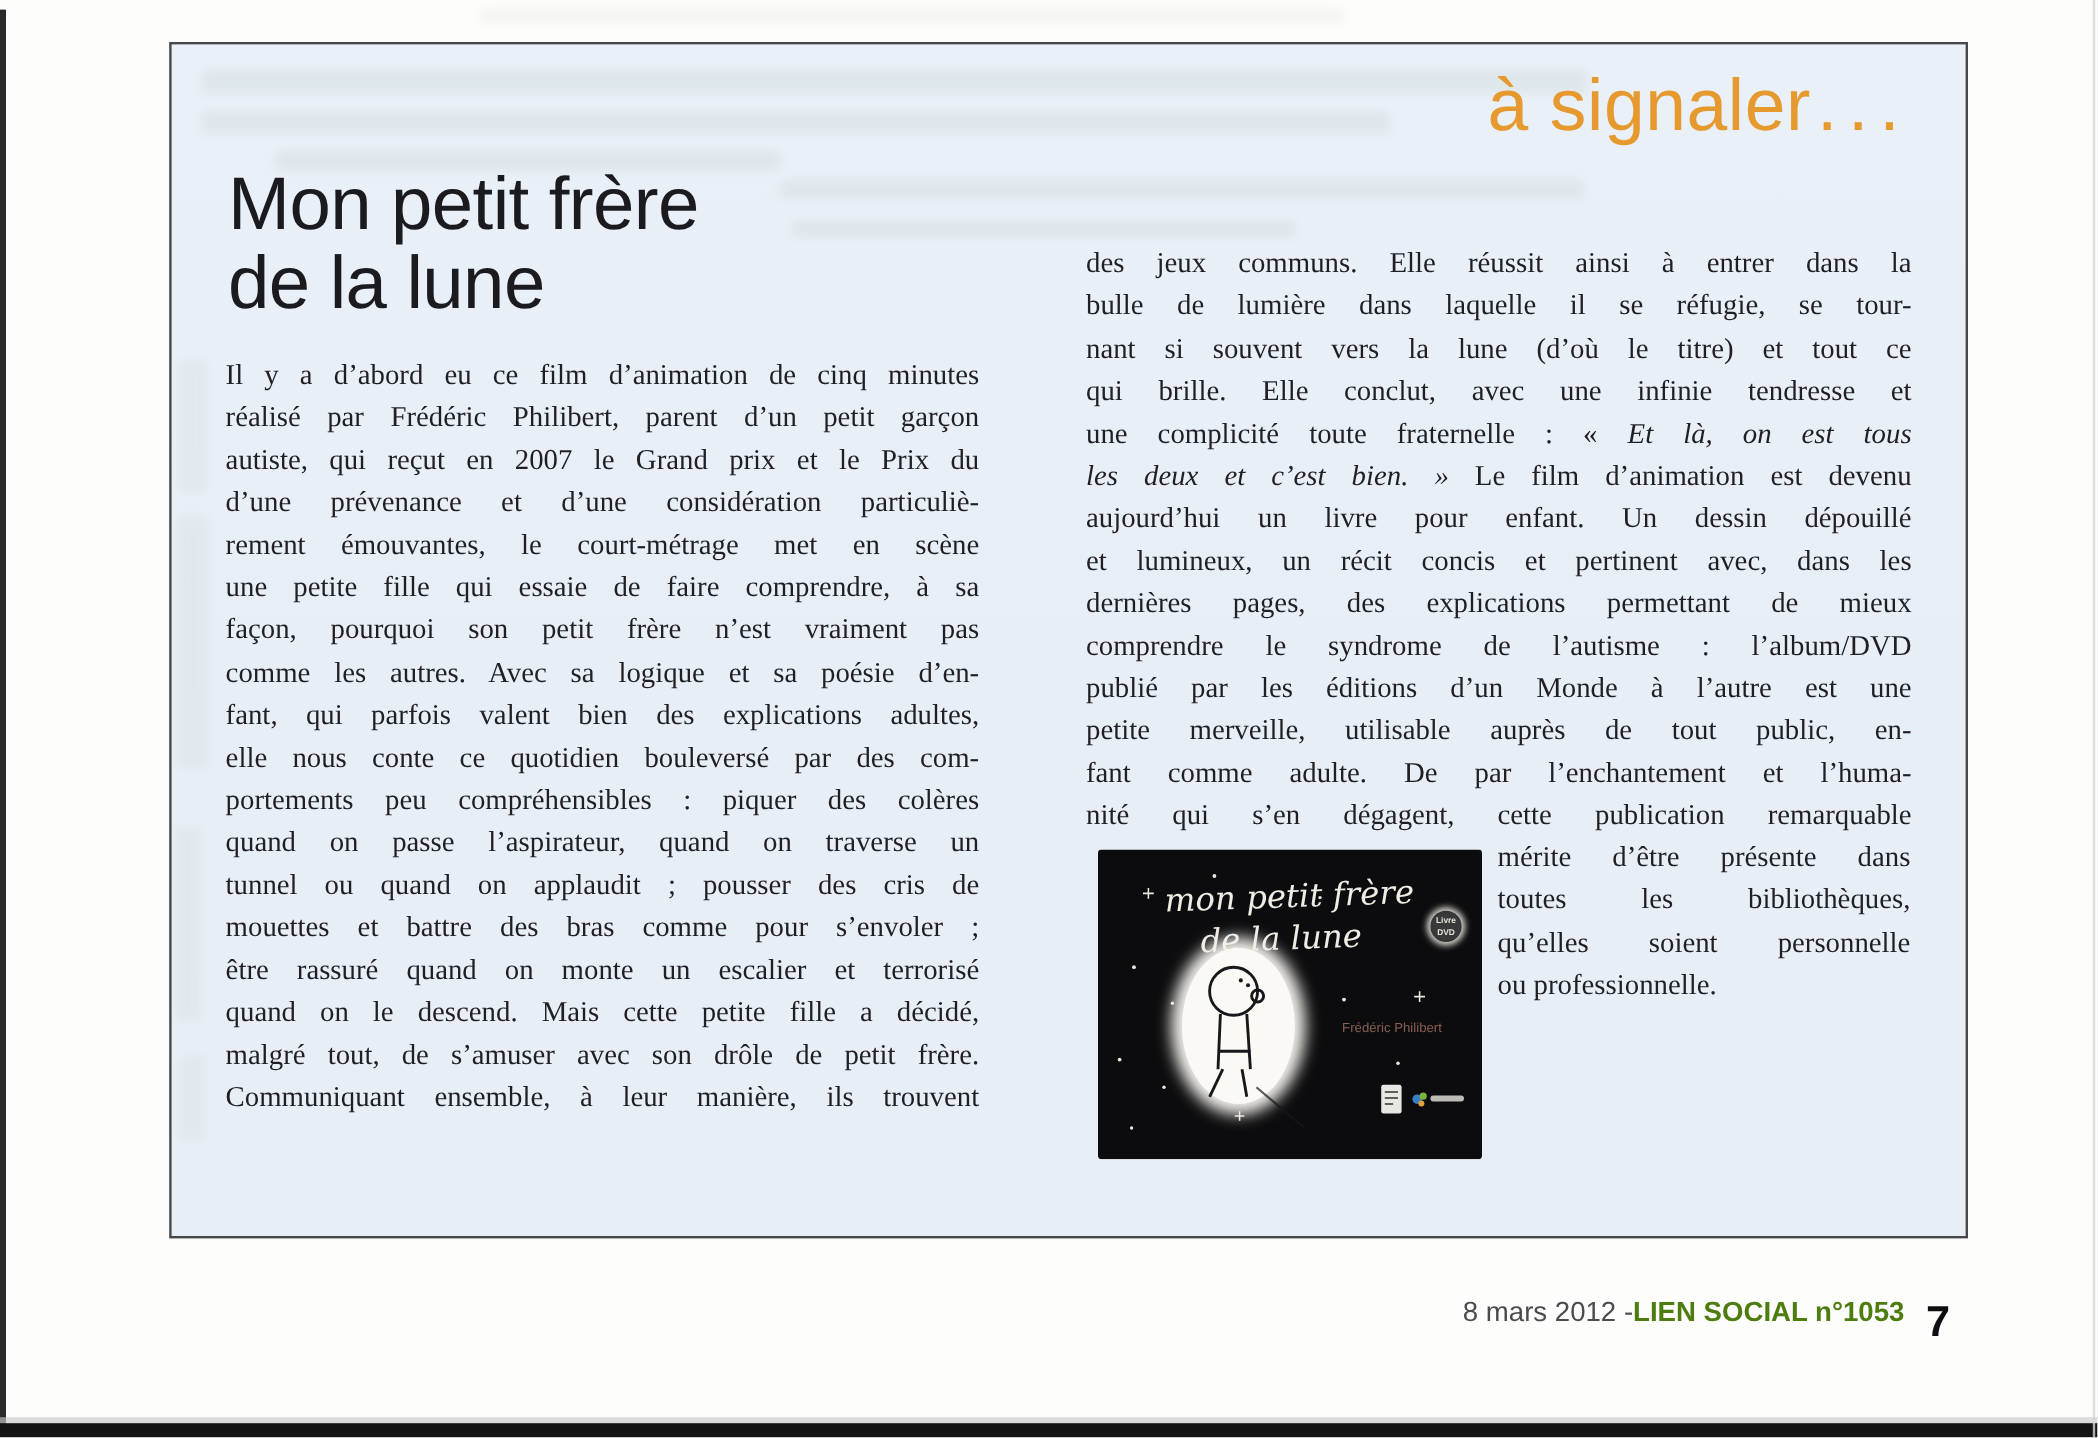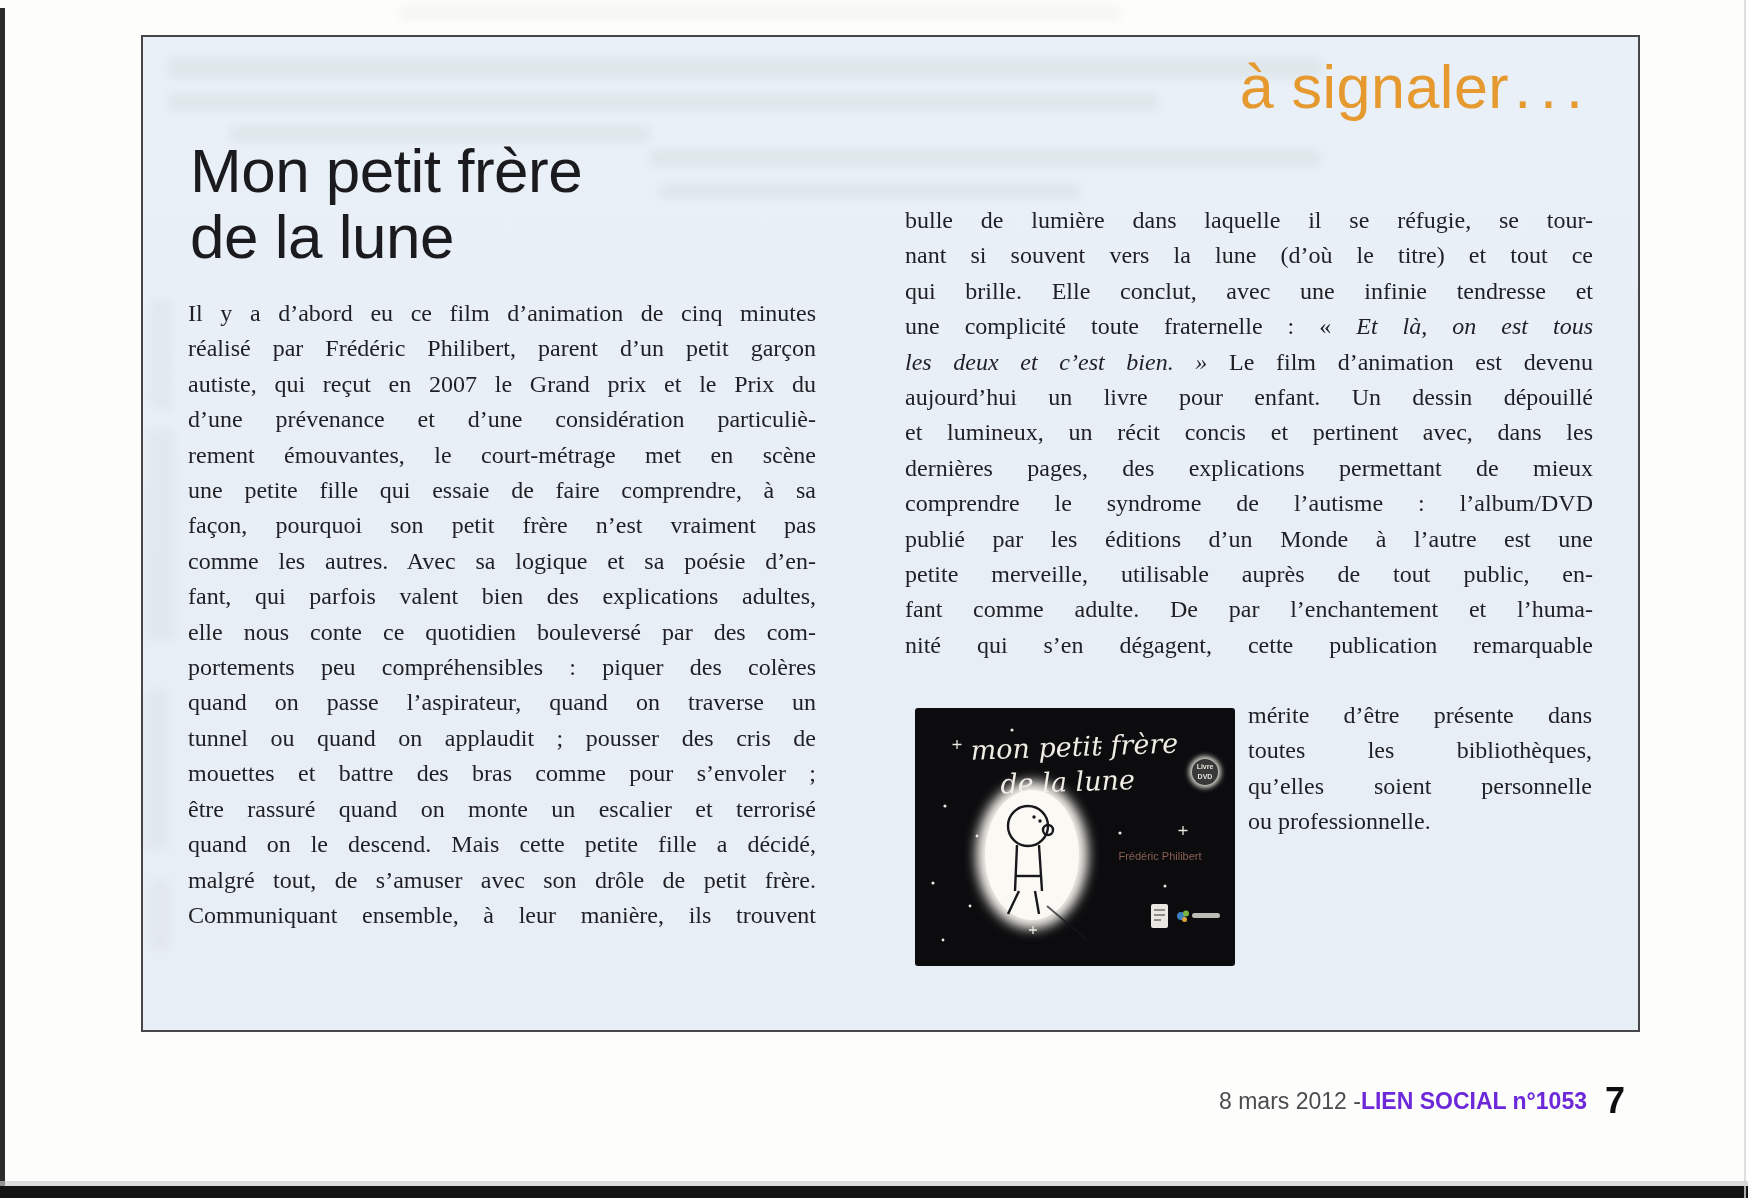--- a/index.html
+++ b/index.html
@@ -32,24 +32,24 @@
   .tline.lastline{text-align-last:left;}
   .tline .ital{font-style:italic;}
   
   .book-cover{position:absolute;left:915px;top:708px;width:320px;height:258px;}
   .book-cover svg{display:block;}
   
   .caption{position:absolute;left:1250px;top:852px;font-family:"Liberation Sans",sans-serif;
     font-size:21px;line-height:30px;color:#26262a;}
   .caption .cap-title{font-style:italic;}
   
-  .footer{position:absolute;top:1080px;right:123px;display:flex;align-items:center;
+  .footer{position:absolute;top:1080px;right:123px;display:flex;align-items:flex-start;
     font-family:"Liberation Sans",sans-serif;}
   .footer .date{font-size:23px;color:#4c4c50;}
-  .footer .mag{font-size:23px;font-weight:bold;color:#6d28d9;}
+  .footer .mag{font-size:23px;font-weight:bold;color:#4d7c0f;}
   .footer .pagenum{font-size:36px;font-weight:bold;color:#0e0e10;margin-left:18px;}
 </style>
 </head>
 <body>
 
 <div class="scan">
 
   <div class="ghost v" style="left:400px;top:6px;width:720px;height:14px;"></div>
 
   <div class="article-box"></div>
@@ -85,20 +85,21 @@
       <div class="tline"><span>portements peu compréhensibles : piquer des colères</span></div>
       <div class="tline"><span>quand on passe l’aspirateur, quand on traverse un</span></div>
       <div class="tline"><span>tunnel ou quand on applaudit ; pousser des cris de</span></div>
       <div class="tline"><span>mouettes et battre des bras comme pour s’envoler ;</span></div>
       <div class="tline"><span>être rassuré quand on monte un escalier et terrorisé</span></div>
       <div class="tline"><span>quand on le descend. Mais cette petite fille a décidé,</span></div>
       <div class="tline"><span>malgré tout, de s’amuser avec son drôle de petit frère.</span></div>
       <div class="tline"><span>Communiquant ensemble, à leur manière, ils trouvent</span></div>
     </div>
   <div class="bodycol col-right">
+      <div class="tline"><span>des jeux communs. Elle réussit ainsi à entrer dans la</span></div>
       <div class="tline"><span>bulle de lumière dans laquelle il se réfugie, se tour-</span></div>
       <div class="tline"><span>nant si souvent vers la lune (d’où le titre) et tout ce</span></div>
       <div class="tline"><span>qui brille. Elle conclut, avec une infinie tendresse et</span></div>
       <div class="tline"><span>une complicité toute fraternelle : « </span><span class="ital">Et là, on est tous</span></div>
       <div class="tline"><span class="ital">les deux et c’est bien. »</span><span> Le film d’animation est devenu</span></div>
       <div class="tline"><span>aujourd’hui un livre pour enfant. Un dessin dépouillé</span></div>
       <div class="tline"><span>et lumineux, un récit concis et pertinent avec, dans les</span></div>
       <div class="tline"><span>dernières pages, des explications permettant de mieux</span></div>
       <div class="tline"><span>comprendre le syndrome de l’autisme : l’album/DVD</span></div>
       <div class="tline"><span>publié par les éditions d’un Monde à l’autre est une</span></div>

